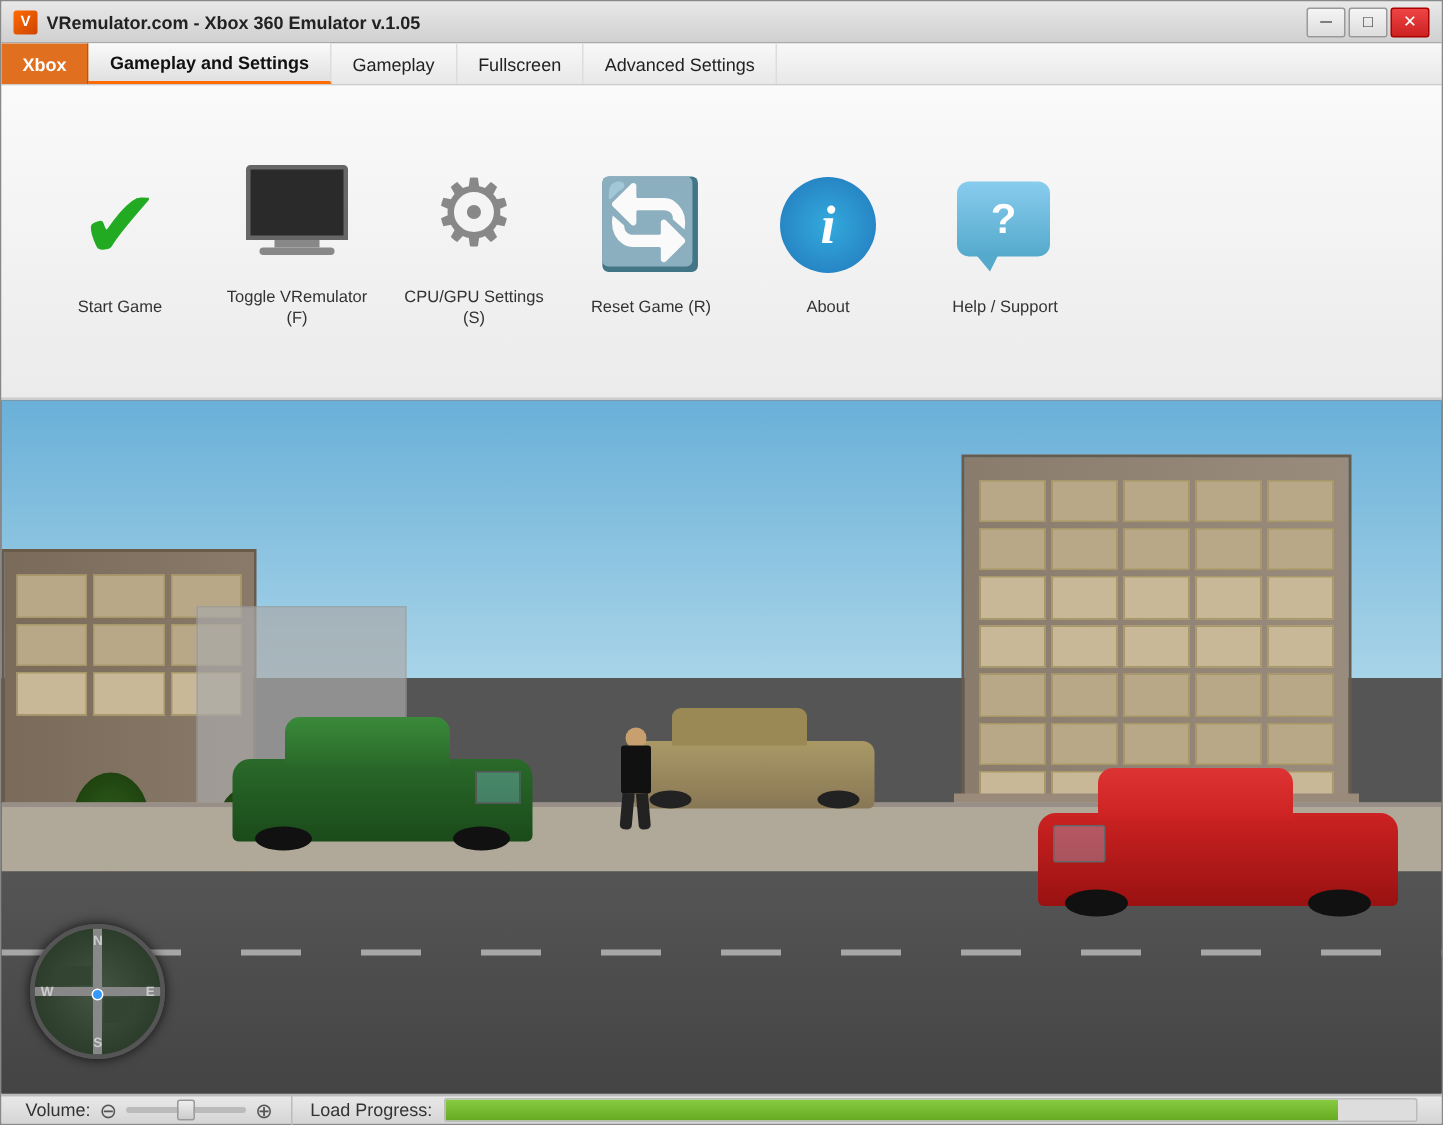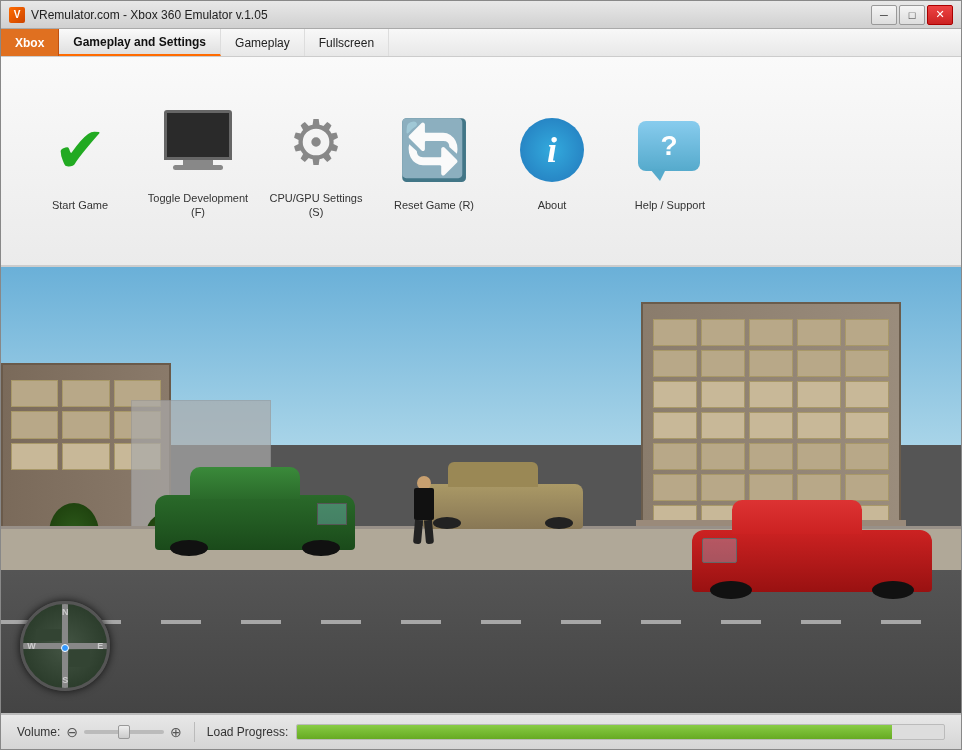--- a/index.html
+++ b/index.html
@@ -45,21 +45,21 @@
       display: flex;
       align-items: center;
       justify-content: center;
       color: white;
       font-size: 10px;
       font-weight: bold;
     }
     .title-bar-text {
       font-size: 12px;
       color: #222;
-      font-weight: normal;
+      font-weight: bold;
     }
     .title-bar-controls {
       display: flex;
       gap: 2px;
     }
     .title-btn {
       width: 26px;
       height: 20px;
       border: 1px solid #999;
       background: linear-gradient(to bottom, #f5f5f5, #ddd);
@@ -386,21 +386,21 @@
       left: 45%;
       width: 8px;
       height: 8px;
       background: #3399ff;
       border-radius: 50%;
       border: 1px solid #fff;
     }
 
     
     .status-bar {
-      height: 36px;
+      height: 20px;
       background: linear-gradient(to bottom, #e8e8e8, #d5d5d5);
       border-top: 2px solid #bbb;
       display: flex;
       align-items: center;
       padding: 0 16px;
       gap: 12px;
       flex-shrink: 0;
     }
     .status-label {
       font-size: 12px;
@@ -481,20 +481,23 @@
     </div>
     <div class="menu-item active">
       <span>Gameplay and Settings</span>
     </div>
     <div class="menu-item">
       <span>Gameplay</span>
     </div>
     <div class="menu-item">
       <span>Fullscreen</span>
     </div>
+    <div class="menu-item">
+      <span>Advanced Settings</span>
+    </div>
   </div>
 
   <div class="toolbar">
 
 
     <div class="toolbar-item">
       <div class="toolbar-icon-wrap">
         <div class="icon-check">
           <span class="checkmark">✔</span>
         </div>
@@ -503,21 +506,21 @@
     </div>
 
     <div class="toolbar-item">
       <div class="toolbar-icon-wrap">
         <div class="icon-monitor">
           <div class="monitor-screen"></div>
           <div class="monitor-base"></div>
           <div class="monitor-stand"></div>
         </div>
       </div>
-      <span class="toolbar-label">Toggle Development (F)</span>
+      <span class="toolbar-label">Toggle VRemulator (F)</span>
     </div>
 
     <div class="toolbar-item">
       <div class="toolbar-icon-wrap">
         <span class="icon-gear">⚙</span>
       </div>
       <span class="toolbar-label">CPU/GPU Settings (S)</span>
     </div>
 
     <div class="toolbar-item">

